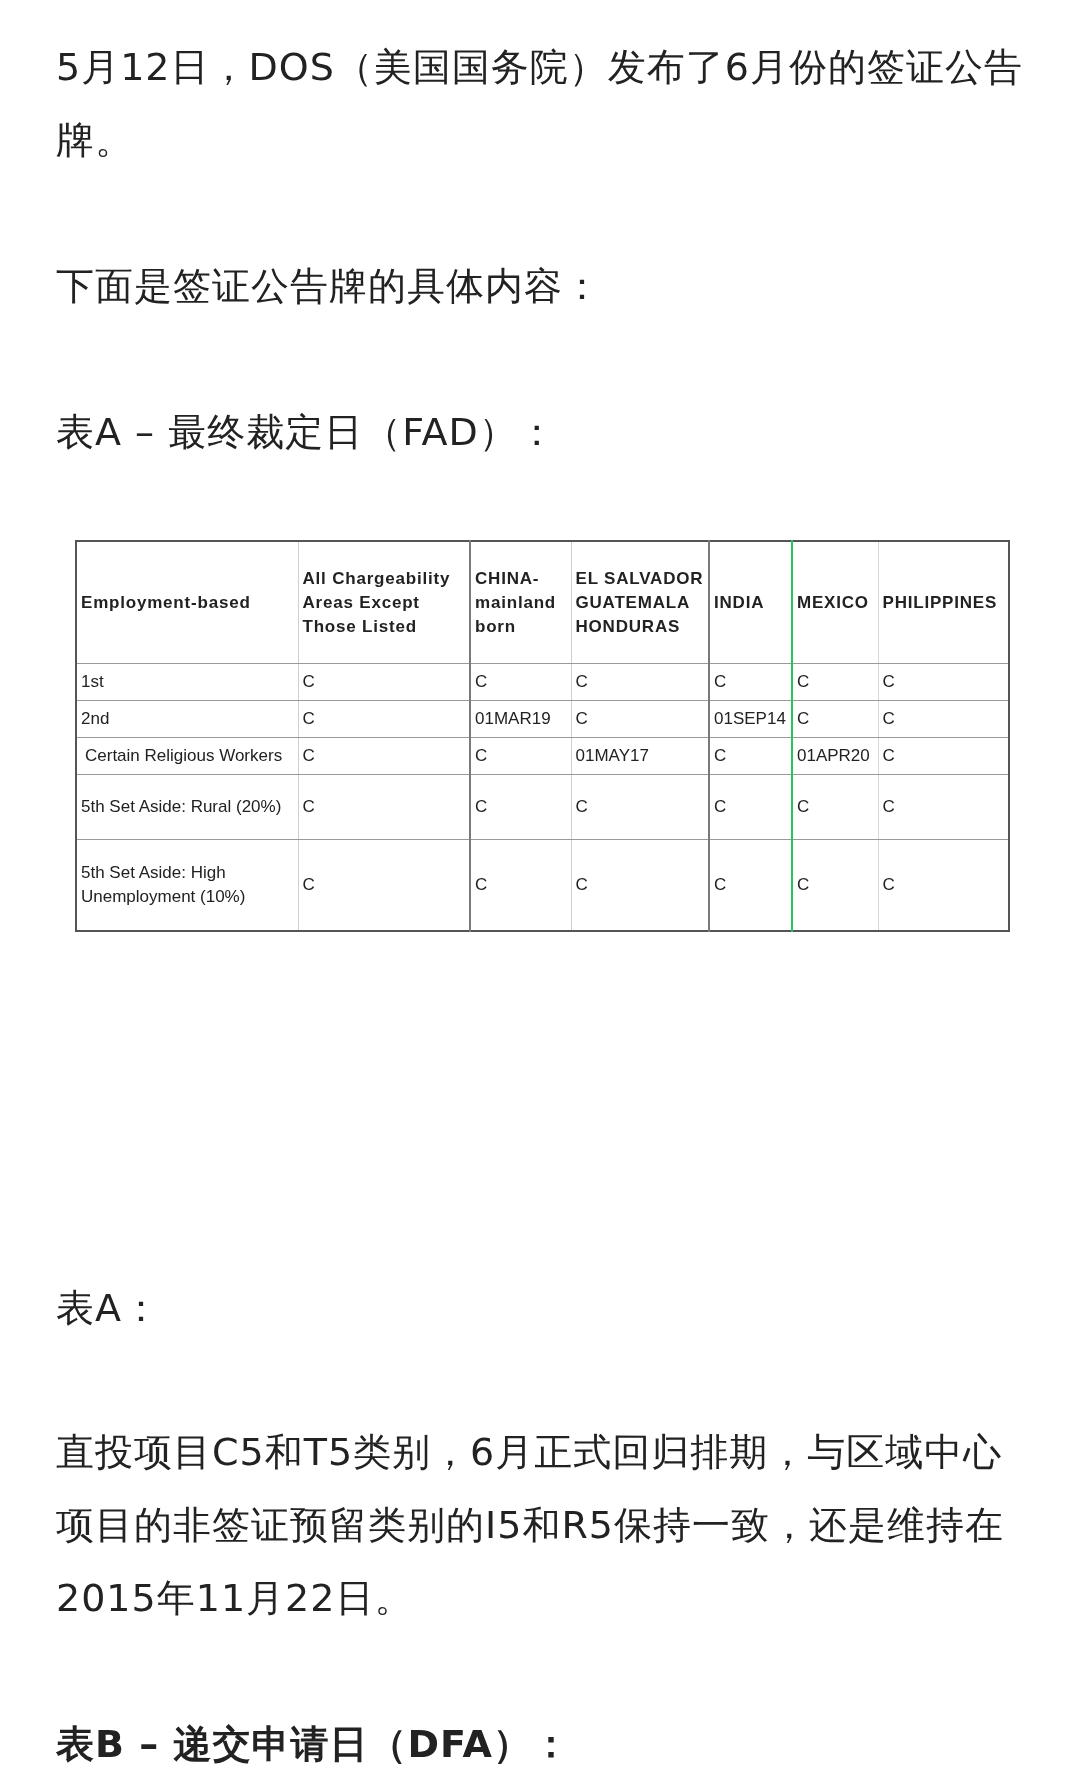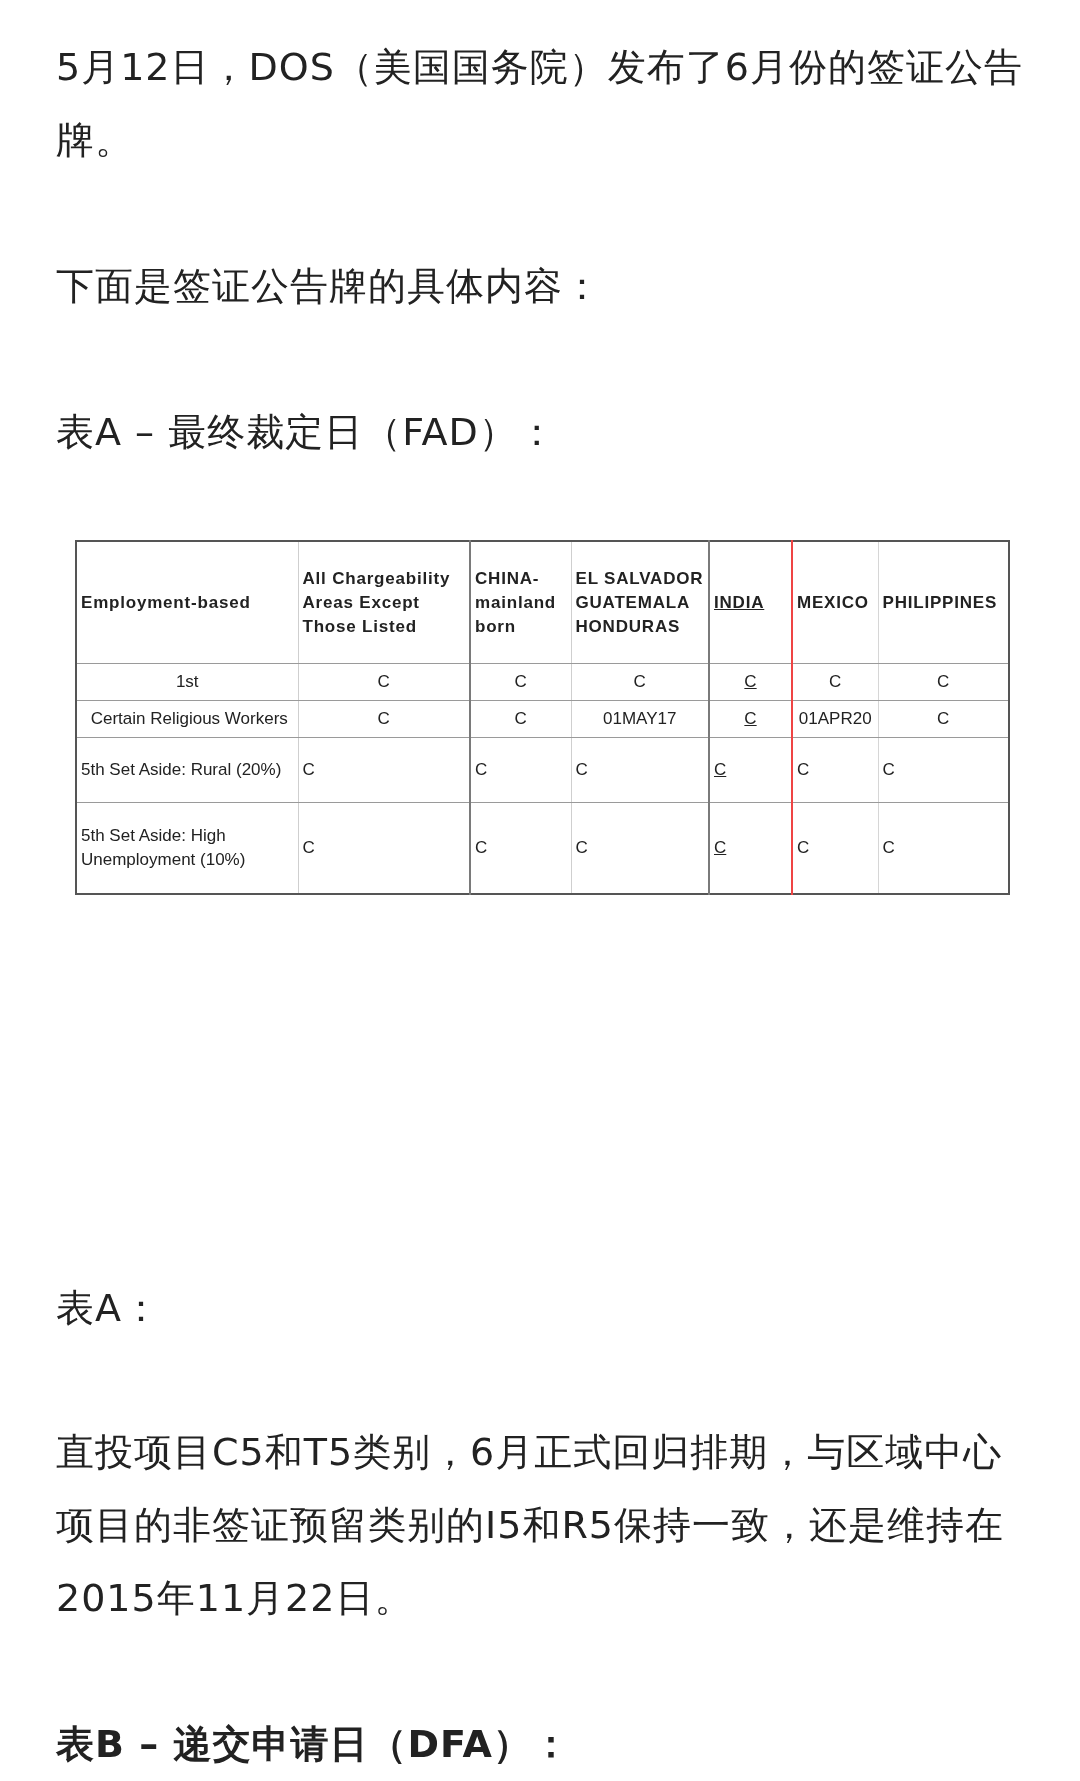--- a/index.html
+++ b/index.html
@@ -56,30 +56,30 @@
     border-bottom: 1px solid #9a9a9a;
     overflow: hidden;
     line-height: 24px;
   }
   table.vb th {
     font-weight: bold;
     letter-spacing: 0.8px;
     height: 121px;
     font-size: 17px;
   }
-  table.vb tr.r1 td { height: 36px; text-align: center; }
+  table.vb tr.r1 td { height: 36px; }
   table.vb tr.r2 td { height: 64px; }
   table.vb tr.r3 td { height: 90px; }
 
   
   .c1 { border-right: 1px solid #cfcfcf; }
   .c2 { border-right: 2px solid #7a7a7a; }
   .c3 { border-right: 1px solid #cfcfcf; }
   .c4 { border-right: 2px solid #7a7a7a; }
-  .c5 { border-right: 2px solid #ef4444; text-decoration: underline; }
+  .c5 { border-right: 2px solid #22c55e; }
   .c6 { border-right: 1px solid #d6d6d6; }
   .c7 { }
 
   table.vb tbody tr td { font-weight: normal; }
 </style>
 </head>
 <body>
 
 <p class="para" id="p-intro">5月12日，DOS（美国国务院）发布了6月份的签证公告牌。</p>
 <p class="para" id="p-subtitle">下面是签证公告牌的具体内容：</p>
@@ -111,20 +111,29 @@
       <tr class="r1">
         <td class="c1">1st</td>
         <td class="c2">C</td>
         <td class="c3">C</td>
         <td class="c4">C</td>
         <td class="c5">C</td>
         <td class="c6">C</td>
         <td class="c7">C</td>
       </tr>
       <tr class="r1">
+        <td class="c1">2nd</td>
+        <td class="c2">C</td>
+        <td class="c3">01MAR19</td>
+        <td class="c4">C</td>
+        <td class="c5">01SEP14</td>
+        <td class="c6">C</td>
+        <td class="c7">C</td>
+      </tr>
+      <tr class="r1">
         <td class="c1" style="white-space:nowrap;padding-left:8px;">Certain Religious Workers</td>
         <td class="c2">C</td>
         <td class="c3">C</td>
         <td class="c4">01MAY17</td>
         <td class="c5">C</td>
         <td class="c6">01APR20</td>
         <td class="c7">C</td>
       </tr>
       <tr class="r2">
         <td class="c1">5th Set Aside: Rural (20%)</td>

